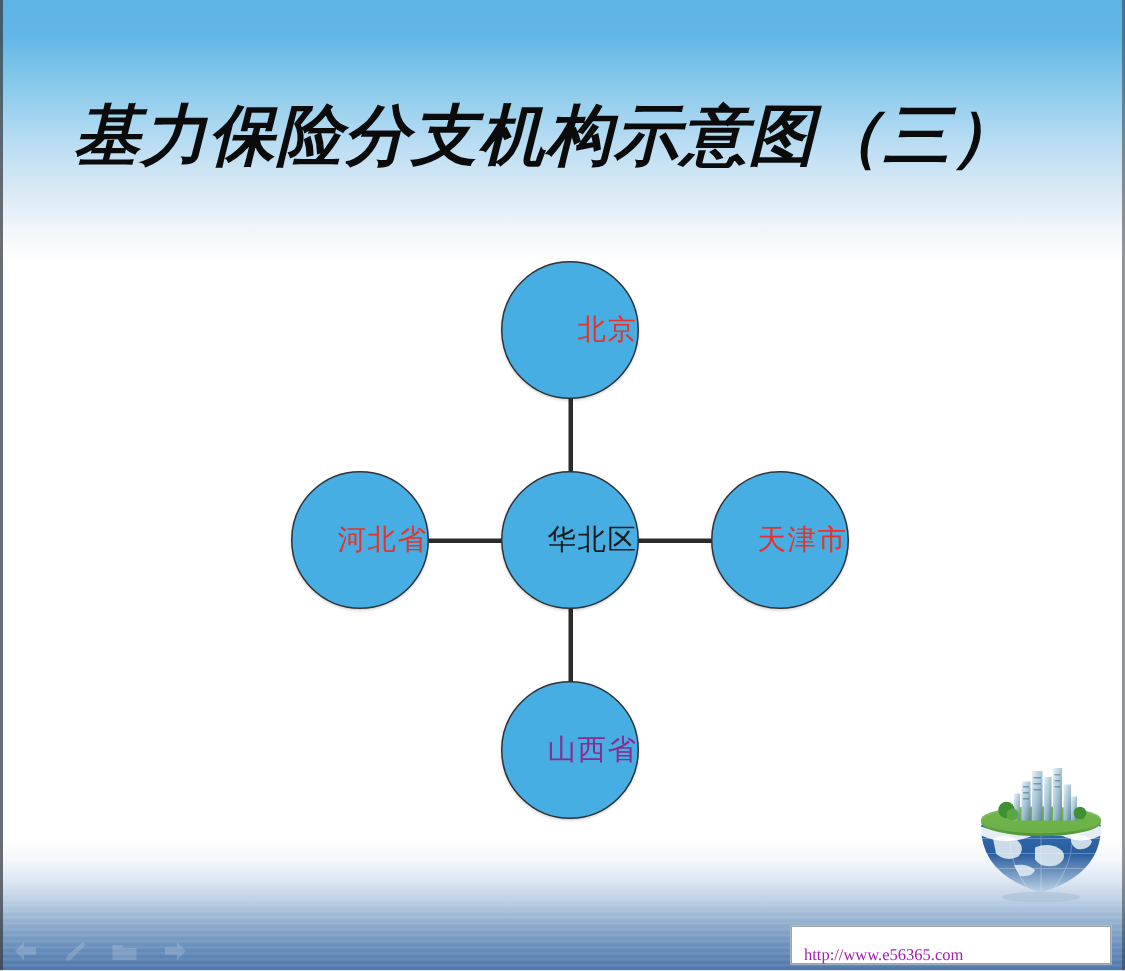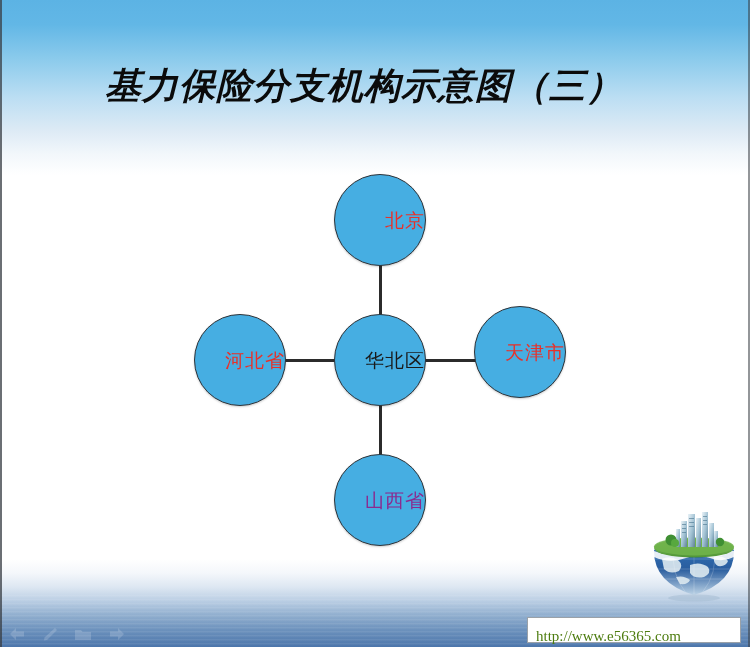--- a/index.html
+++ b/index.html
@@ -68,21 +68,21 @@
     opacity:.17;
   }
   .wm-icons svg{display:block;}
 
   
   .title{
     position:absolute;left:0;top:66px;width:728px;
     text-align:center;
     font-family:"Liberation Serif","DejaVu Serif",serif;
     font-weight:bold;font-style:italic;
-    font-size:36px;line-height:1.12;
+    font-size:44px;line-height:1.12;
     letter-spacing:1px;
     color:#0b0b0b;
     white-space:nowrap;
   }
 
   
   .diagram{
     position:absolute;left:180px;top:160px;
     width:400px;height:400px;
   }
@@ -113,21 +113,21 @@
   }
   .lbl-red{color:#e8312a;}
   .lbl-black{color:#1a1a1a;}
   .lbl-purple{color:#8b2a8f;margin-left:40px;}
 
   
   .node-center{left:154px;top:154px;}
   .node-top{left:154px;top:14px;}
   .node-bottom{left:154px;top:294px;}
   .node-left{left:14px;top:154px;}
-  .node-right{left:294px;top:146px;}
+  .node-right{left:294px;top:154px;}
 
   
   .conn-top{left:198.5px;top:100px;height:60px;}
   .conn-bottom{left:198.5px;top:240px;height:60px;}
   .conn-left{left:100px;top:198.5px;width:60px;}
   .conn-right{left:240px;top:198.5px;width:60px;}
 
   
   .logo{
     position:absolute;right:8px;bottom:44px;
@@ -140,22 +140,22 @@
     position:absolute;left:527px;top:617px;
     width:214px;height:26px;
     background:#ffffff;
     border:1px solid #9aa1a8;
     box-sizing:border-box;
     display:flex;align-items:center;
     padding-left:8px;
   }
   .url-text{
     font-family:"Liberation Serif","DejaVu Serif",serif;
-    font-size:15px;
-    color:#4d7c0f;
+    font-size:11px;
+    color:#a21caf;
     white-space:nowrap;
     margin-top:13px;
   }
 </style>
 </head>
 <body>
 
 <div id="slide">
 
   <div class="bg-sky"></div>

